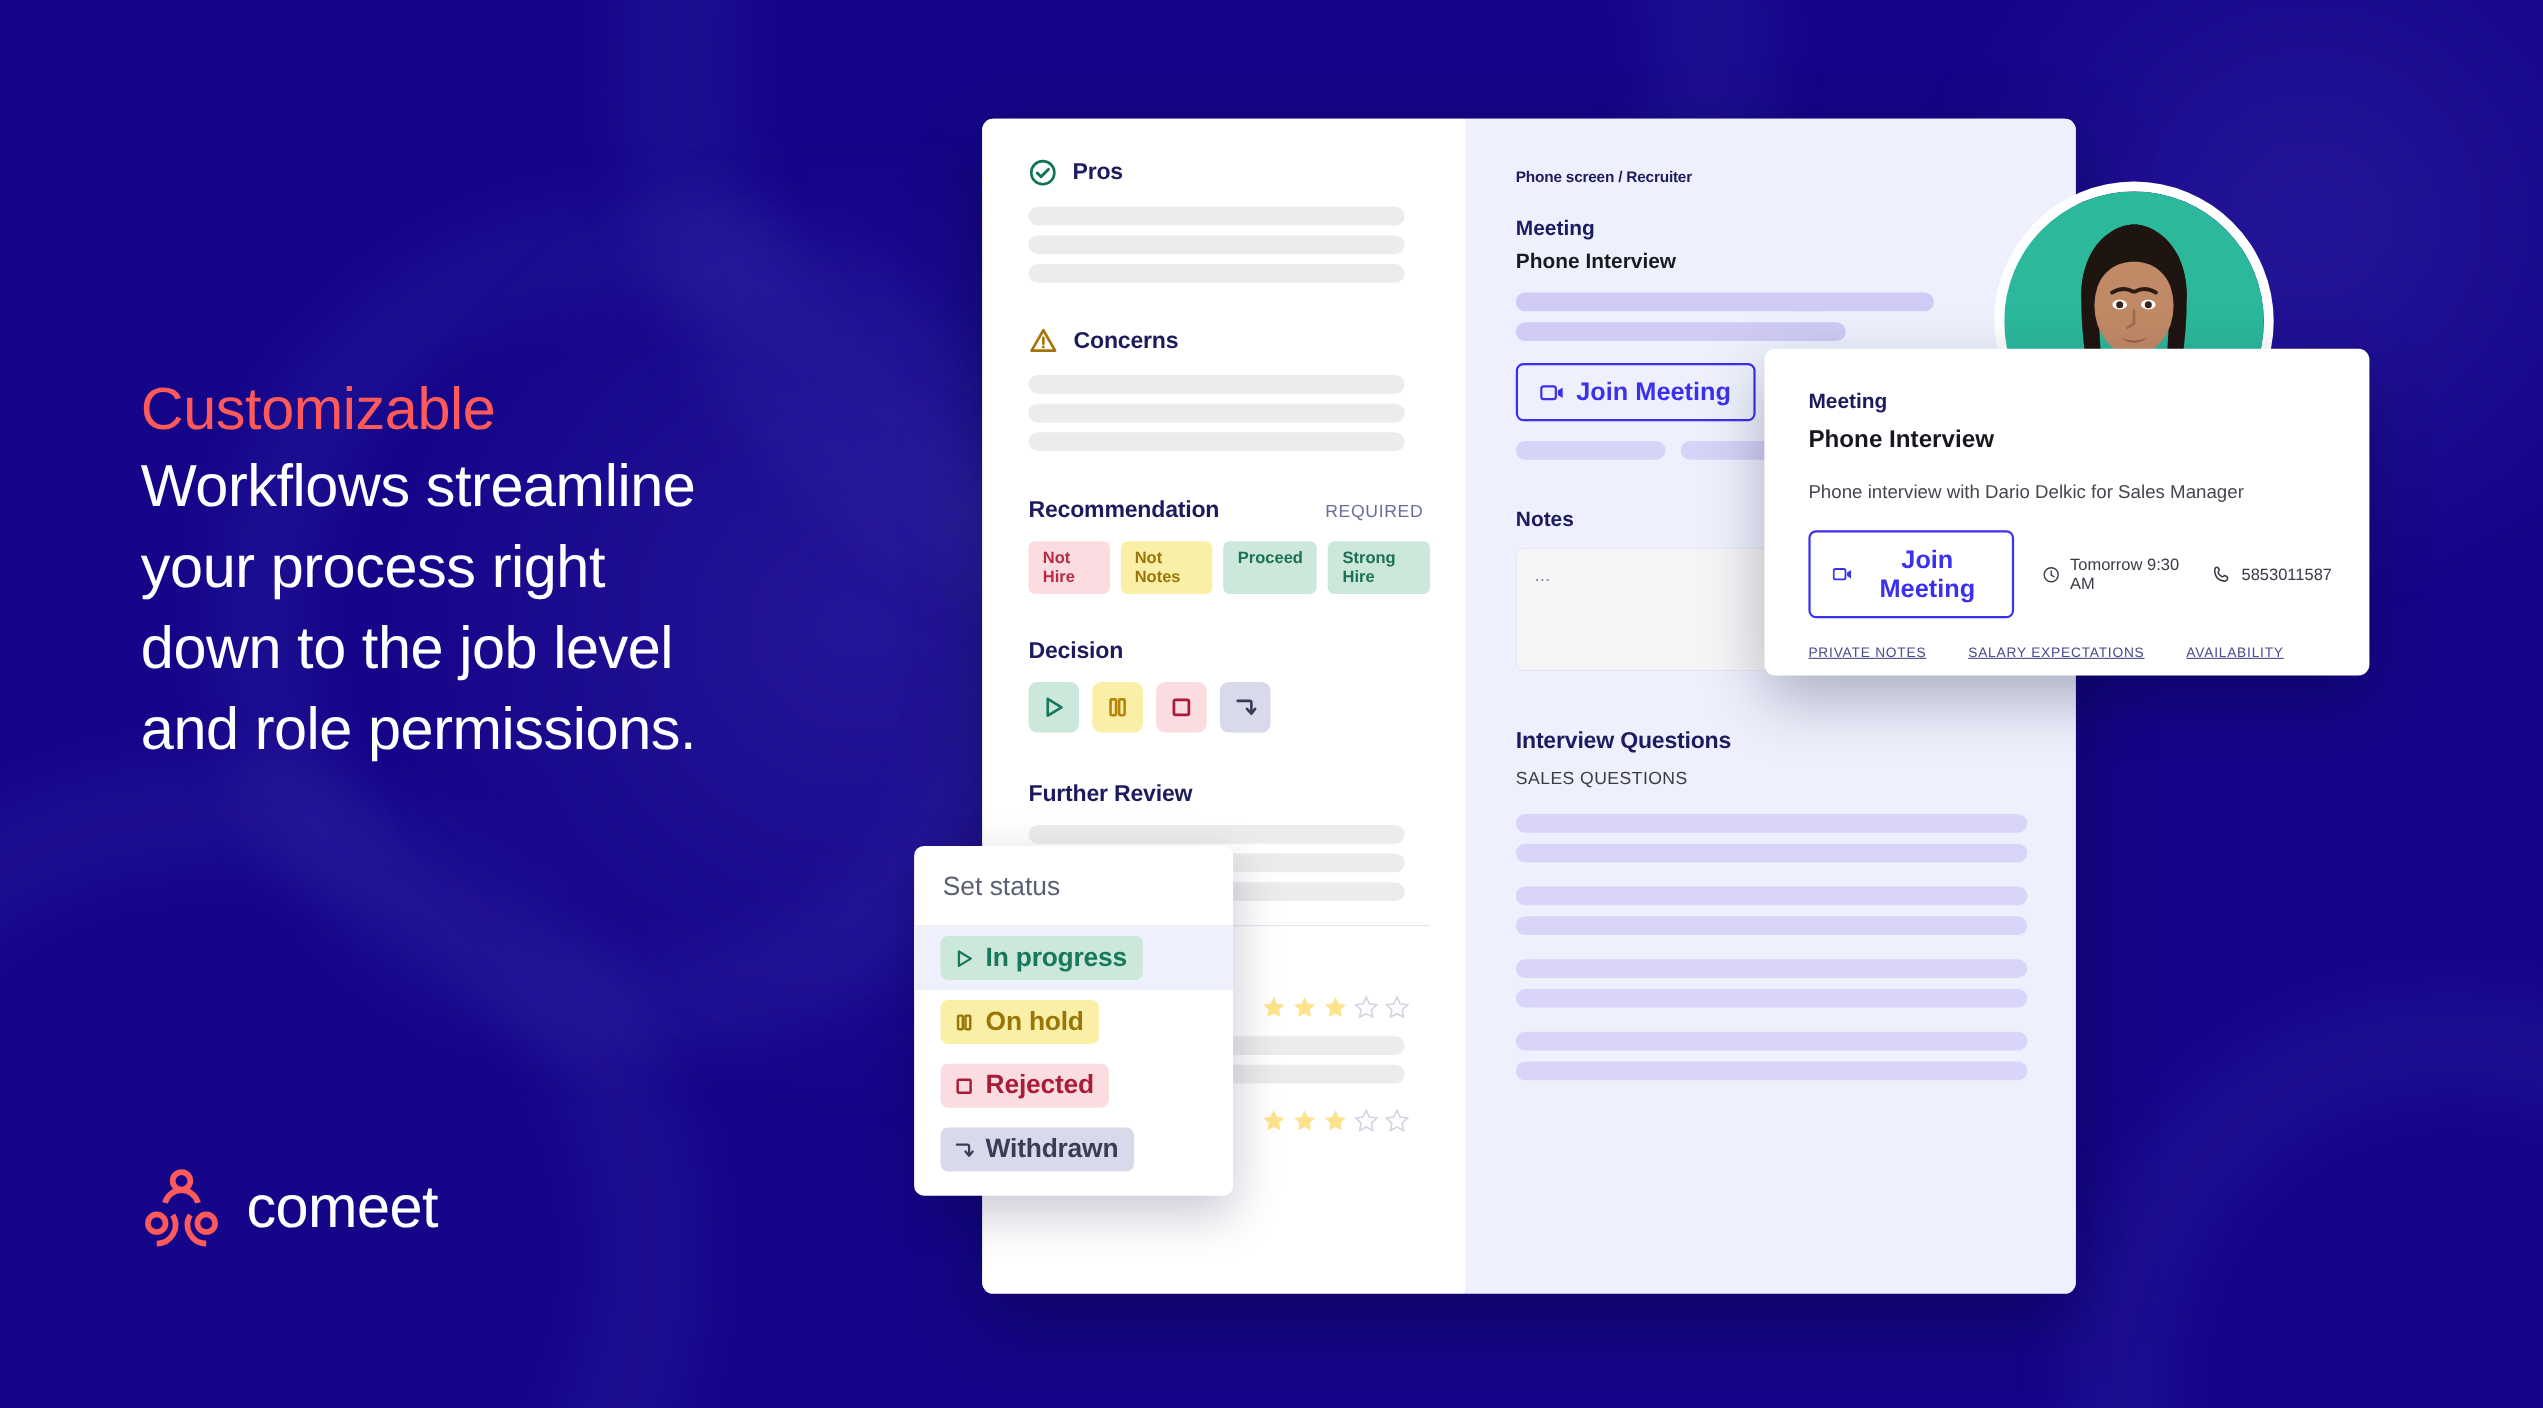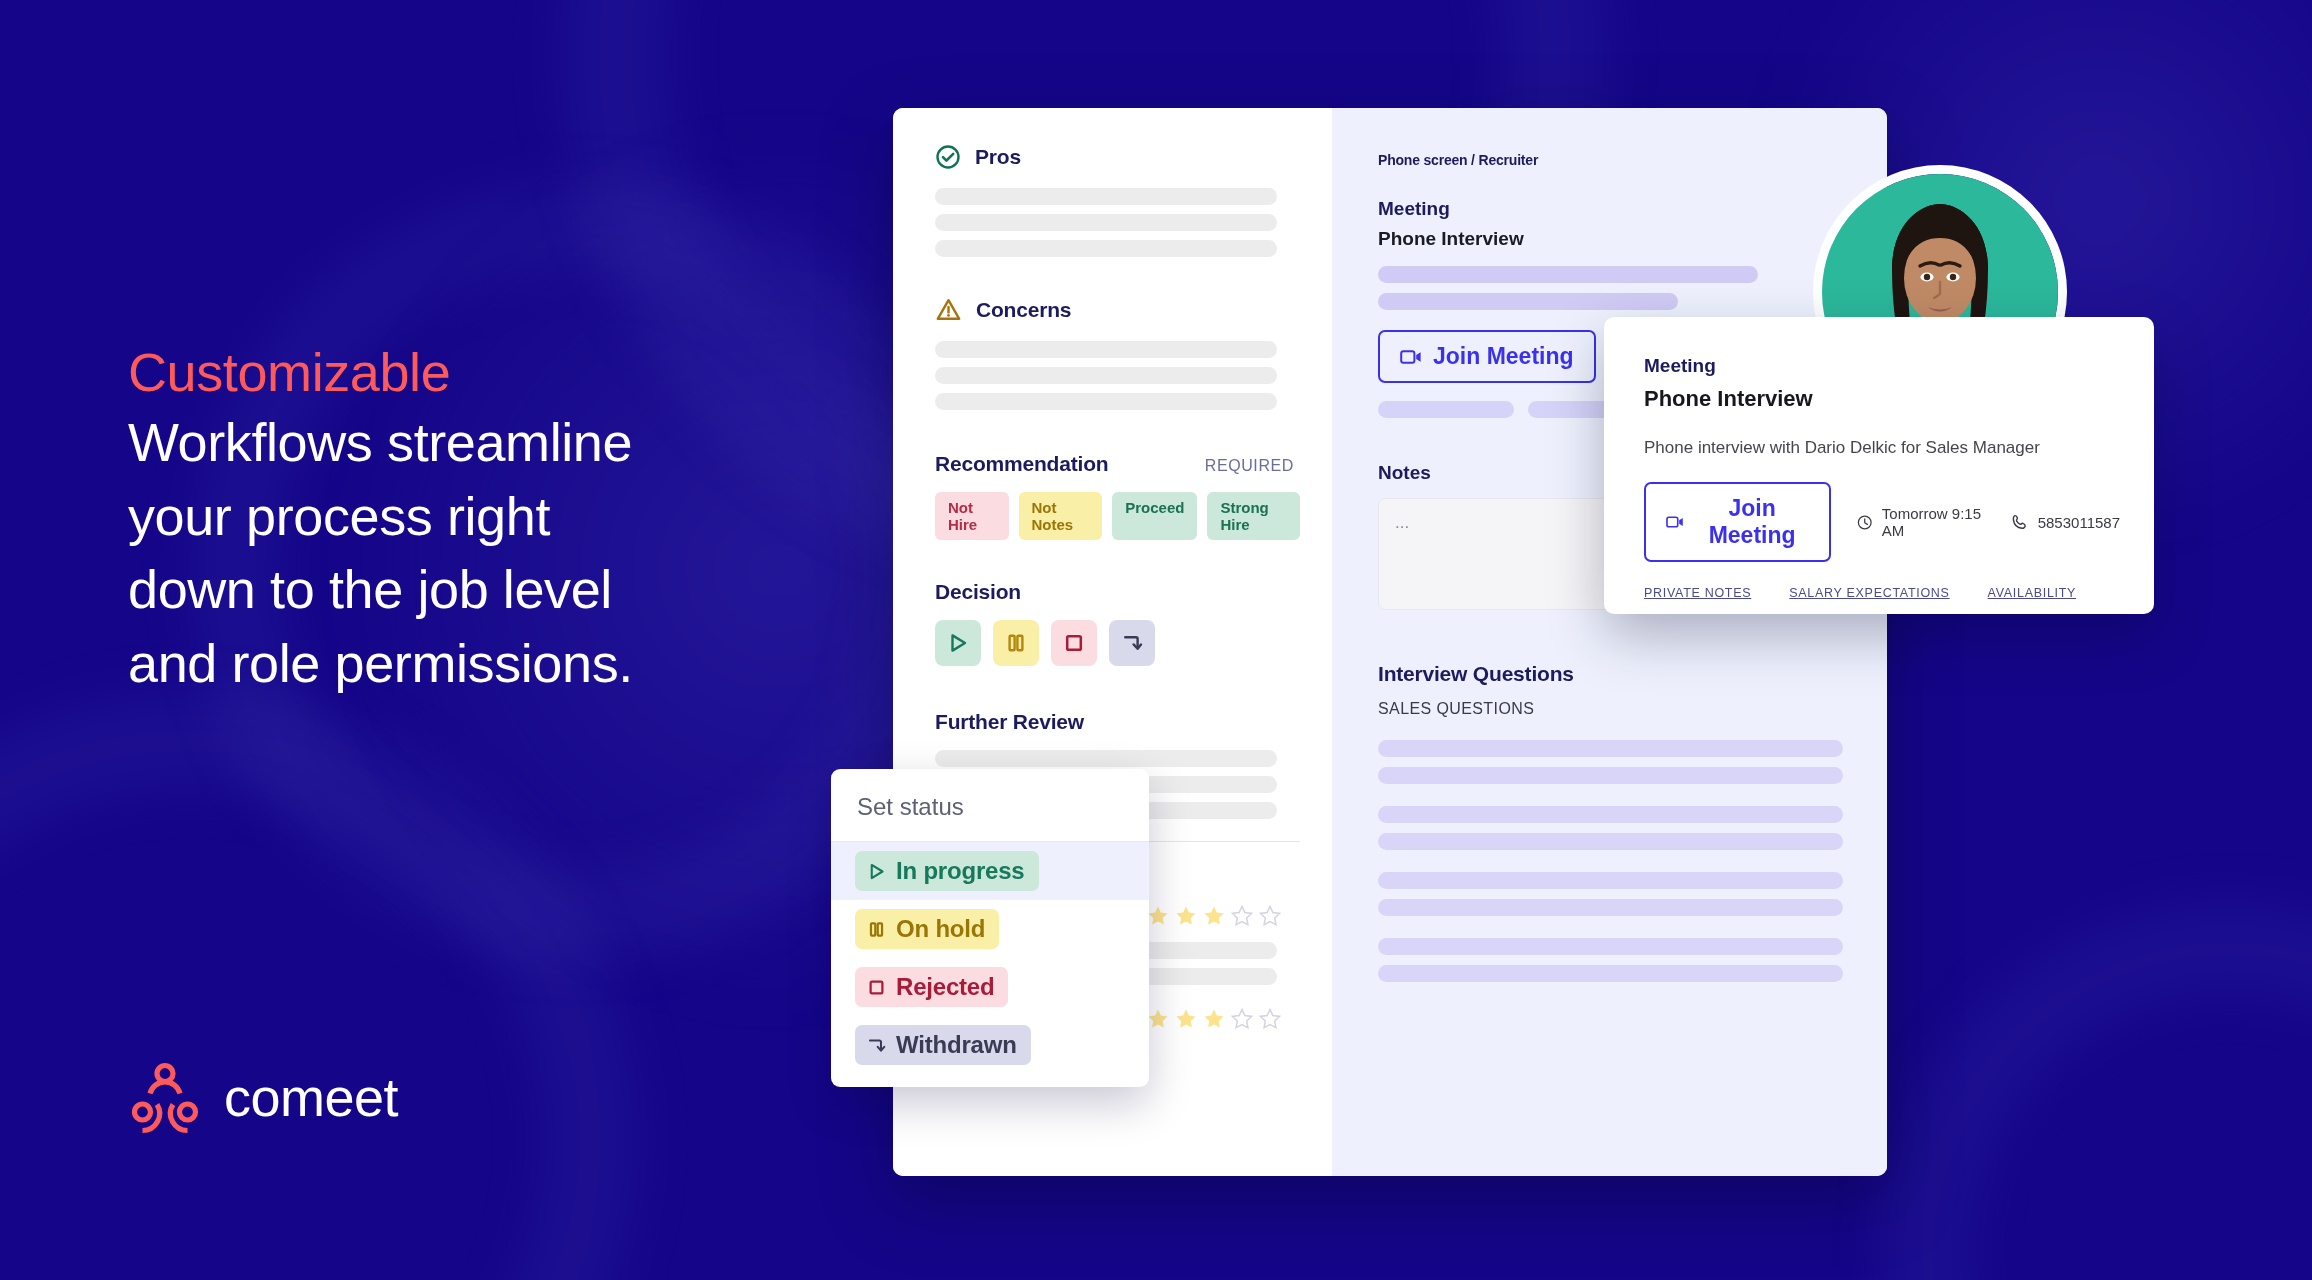--- a/index.html
+++ b/index.html
@@ -129,21 +129,21 @@
   #notes-resize { position: absolute; right: 7px; bottom: 4px; color: #B9B9C6;
                   font-size: 15px; transform: rotate(0deg); }
 
   #iq-title { font-size: 21px; font-weight: bold; color: #1C1B5E; margin-top: 52px; letter-spacing: -0.2px; }
   #iq-sub { font-size: 16px; color: #3A3A46; letter-spacing: 0.4px; margin-top: 14px; }
   .iq-group { margin-top: 22px; display: flex; flex-direction: column; gap: 10px; }
   .iq-bar { width: 465px; height: 17px; border-radius: 9px; background: #D9D5F8; }
 
   
   #set-status {
-    position: absolute; left: 831px; top: 769px; width: 318px;
+    position: absolute; left: 831px; top: 769px; width: 290px;
     background: #ffffff; border-radius: 9px;
     box-shadow: 0 16px 44px rgba(8,0,60,0.22); z-index: 40; overflow: hidden;
   }
   #ss-head { padding: 24px 26px 20px 26px; font-size: 24px; color: #5C6073; }
   #ss-sep { height: 1px; background: #E9E9EF; }
   .ss-item { padding: 9px 0 9px 24px; cursor: pointer; }
   .ss-item.sel { background: #EEF1FD; }
   .ss-chip {
     display: inline-flex; align-items: center; gap: 10px;
     padding: 6px 14px 6px 12px; border-radius: 7px;
@@ -465,21 +465,21 @@
         <path d="M16.2 6 L20.6 3.2 V12.8 L16.2 10 Z" fill="#3B30F0"></path>
       </svg>
       <span>Join Meeting</span>
     </button>
 
     <span class="mp-meta">
       <svg width="19" height="19" viewBox="0 0 20 20">
         <circle cx="10" cy="10" r="8.2" fill="none" stroke="#3A3A46" stroke-width="1.6"></circle>
         <path d="M10 5.4 V10.3 L13.4 12.4" fill="none" stroke="#3A3A46" stroke-width="1.6" stroke-linecap="round"></path>
       </svg>
-      <span>Tomorrow 9:15 AM</span>
+      <span>Tomorrow 9:30 AM</span>
     </span>
 
     <span class="mp-meta">
       <svg width="19" height="19" viewBox="0 0 20 20">
         <path d="M5.4 2.8 c1.5 0 2.1 1.3 2.4 2.4 c.3 1.1 -.9 1.6 -1 2.3 c-.2 1.4 3 4.6 4.4 4.4
                  c.7 -.1 1.2 -1.3 2.3 -1 c1.1 .3 2.4 .9 2.4 2.4 c0 1.7 -1.7 3 -3.2 2.8
                  C7.4 15.6 4.3 12.5 3.6 7.2 C3.4 5.3 3.9 2.8 5.4 2.8 z" fill="none" stroke="#3A3A46" stroke-width="1.5" stroke-linejoin="round"></path>
       </svg>
       <span>5853011587</span>
     </span>

